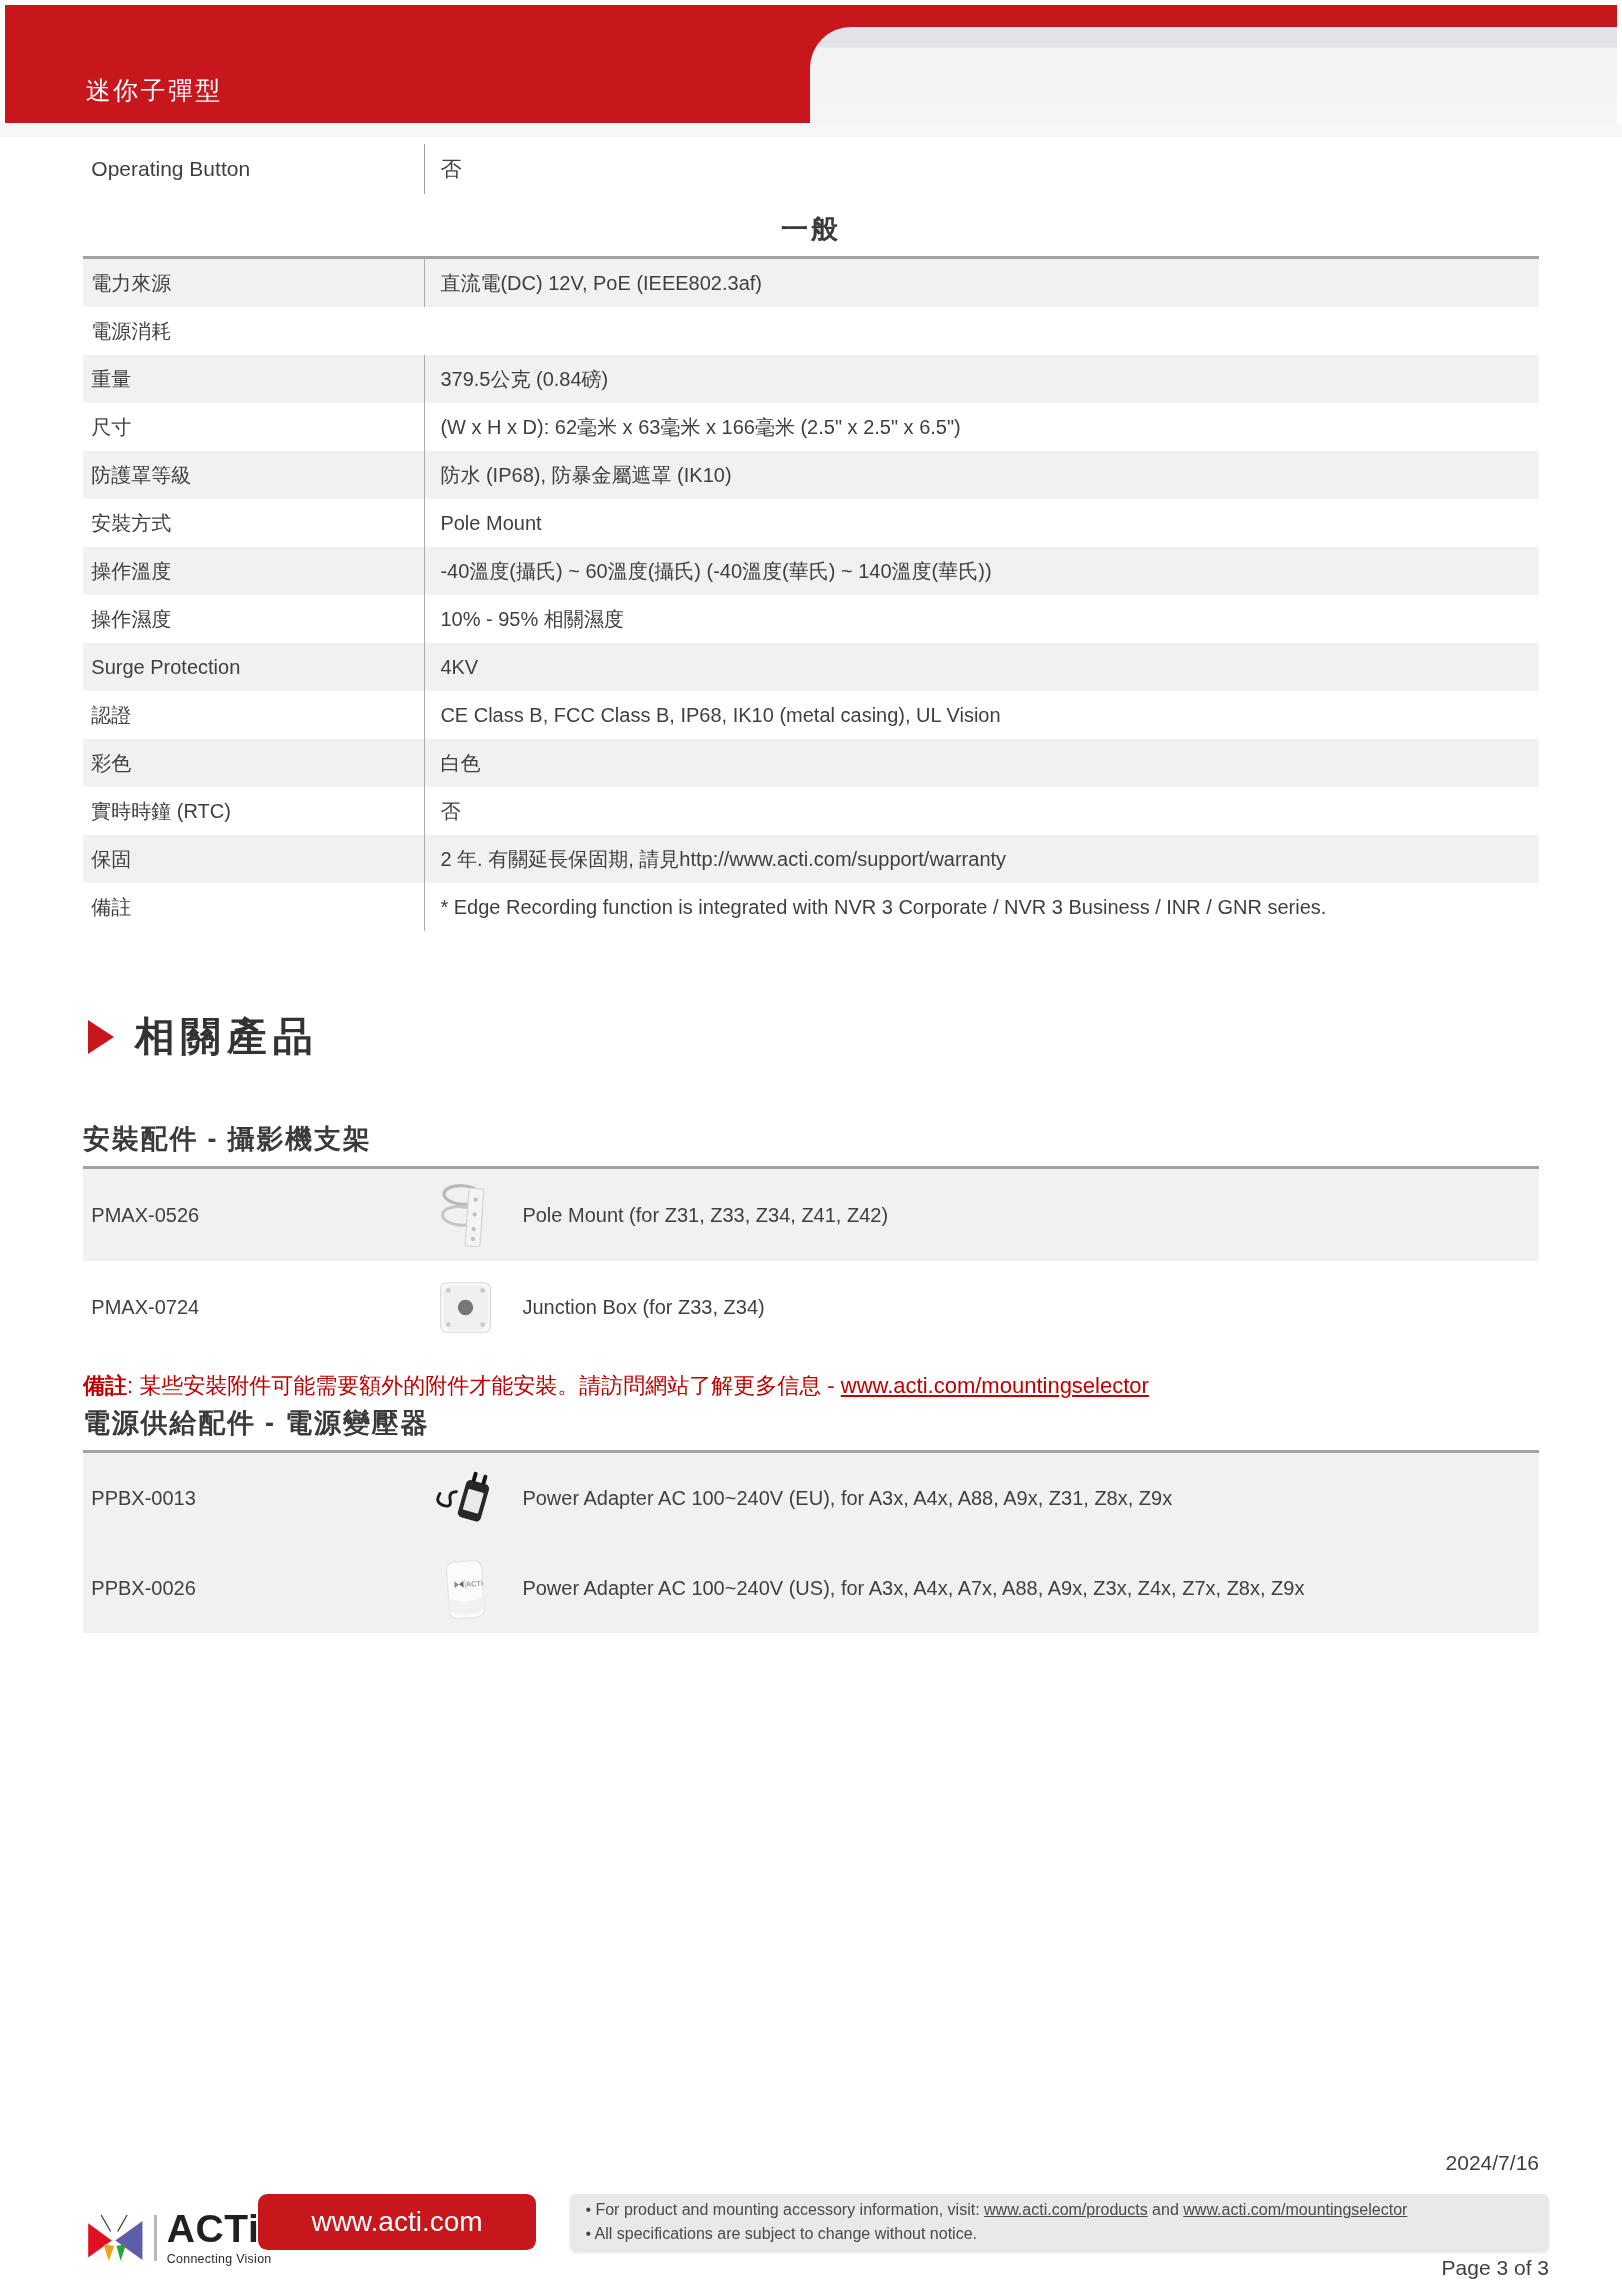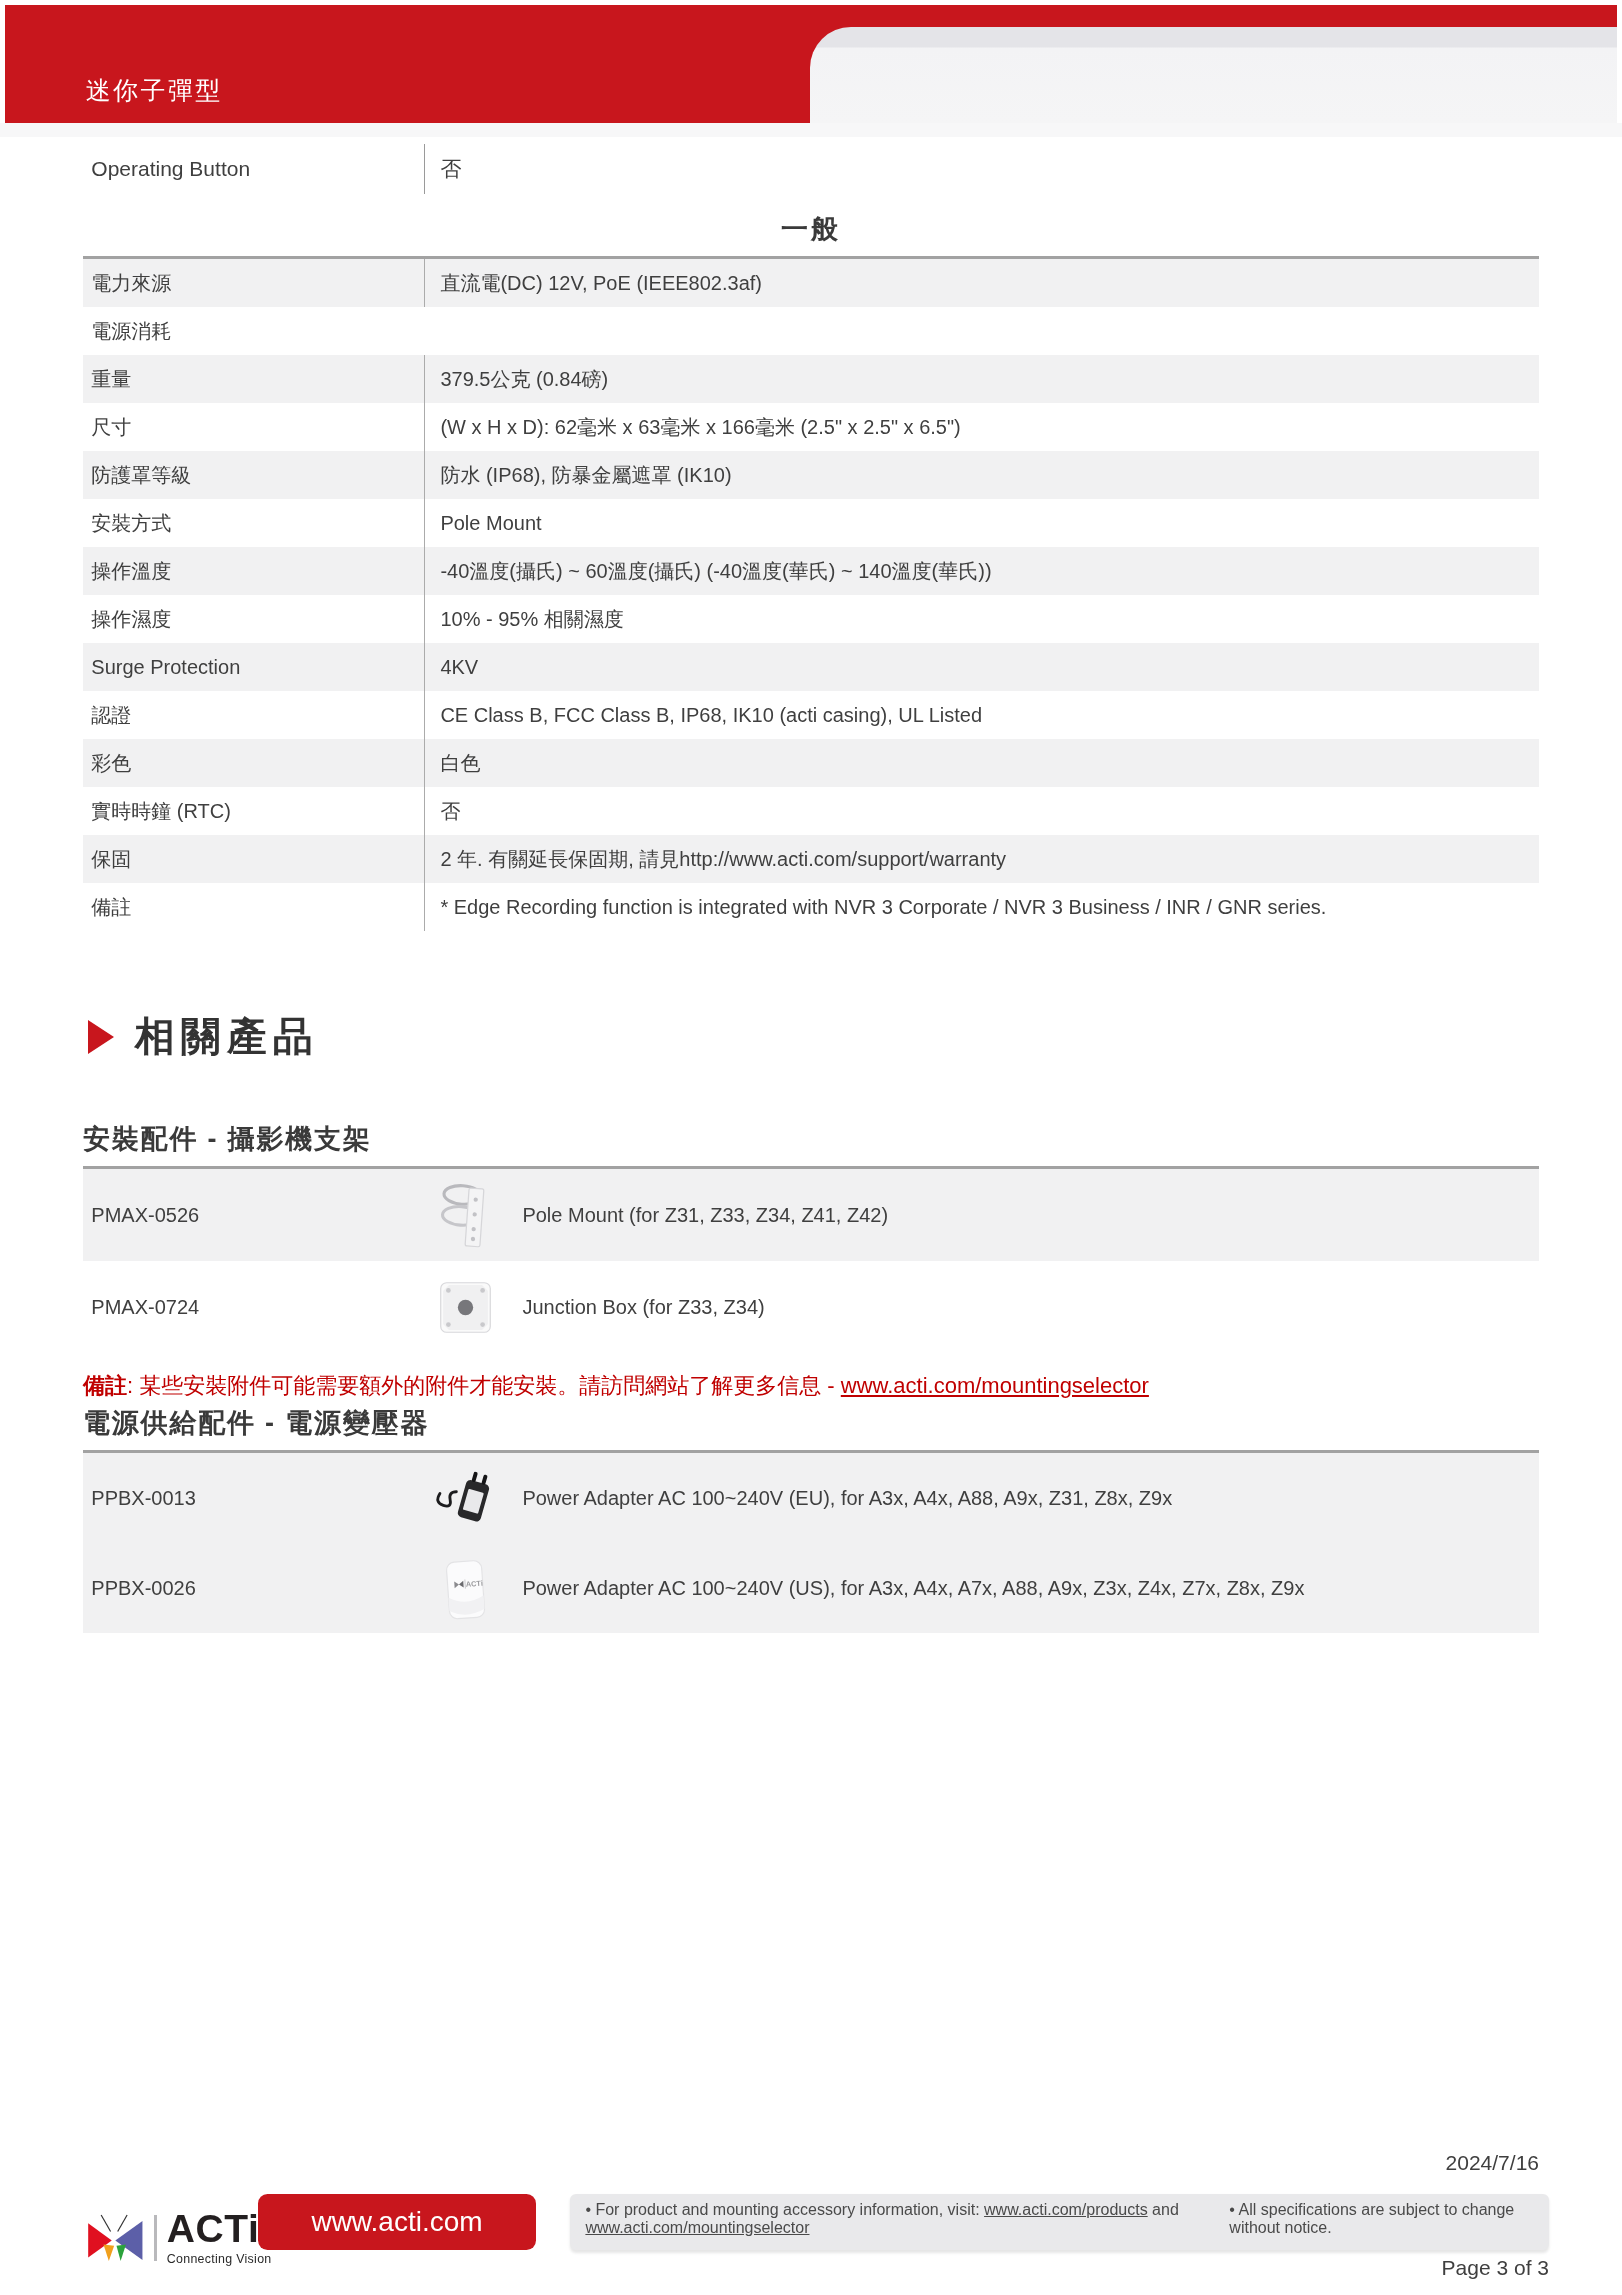--- a/index.html
+++ b/index.html
@@ -92,21 +92,21 @@
     background:#c8161d; border-radius:9.5px;
     display:flex; align-items:center; justify-content:center;
     color:#ffffff; font-size:28px; cursor:pointer;
   }
 
   .note-box {
     position:absolute; left:570px; top:2194px; width:979px; height:56px;
     background:#e9e9eb; border-radius:6px;
     box-shadow:0 2.4px 3px rgba(0,0,0,0.10);
     padding:7px 15.4px;
-    display:flex; flex-direction:row; justify-content:center; gap:5.3px;
+    display:flex; flex-direction:column; justify-content:center; gap:5.3px;
     font-size:16px; color:#4a4a4a;
   }
   .note-box a { color:#4a4a4a; text-decoration:underline; cursor:pointer; }
 
   .page-num { position:absolute; right:73px; top:2256px; font-size:21px; color:#3f3f3f; }
 </style>
 </head>
 <body>
 
 <div class="header">
@@ -164,21 +164,21 @@
       <div class="cell-value">10% - 95% 相關濕度</div>
     </div>
 
     <div class="spec-row striped">
       <div class="cell-label">Surge Protection</div>
       <div class="cell-value">4KV</div>
     </div>
 
     <div class="spec-row">
       <div class="cell-label">認證</div>
-      <div class="cell-value">CE Class B, FCC Class B, IP68, IK10 (acti casing), UL Listed</div>
+      <div class="cell-value">CE Class B, FCC Class B, IP68, IK10 (metal casing), UL Vision</div>
     </div>
 
     <div class="spec-row striped">
       <div class="cell-label">彩色</div>
       <div class="cell-value">白色</div>
     </div>
 
     <div class="spec-row">
       <div class="cell-label">實時時鐘 (RTC)</div>
       <div class="cell-value">否</div>

